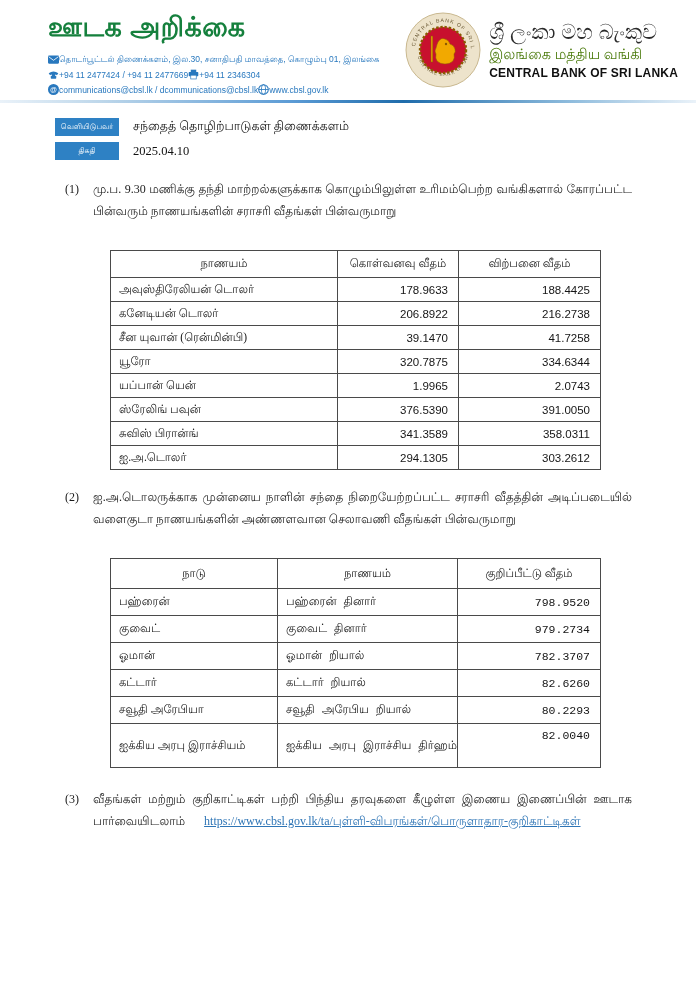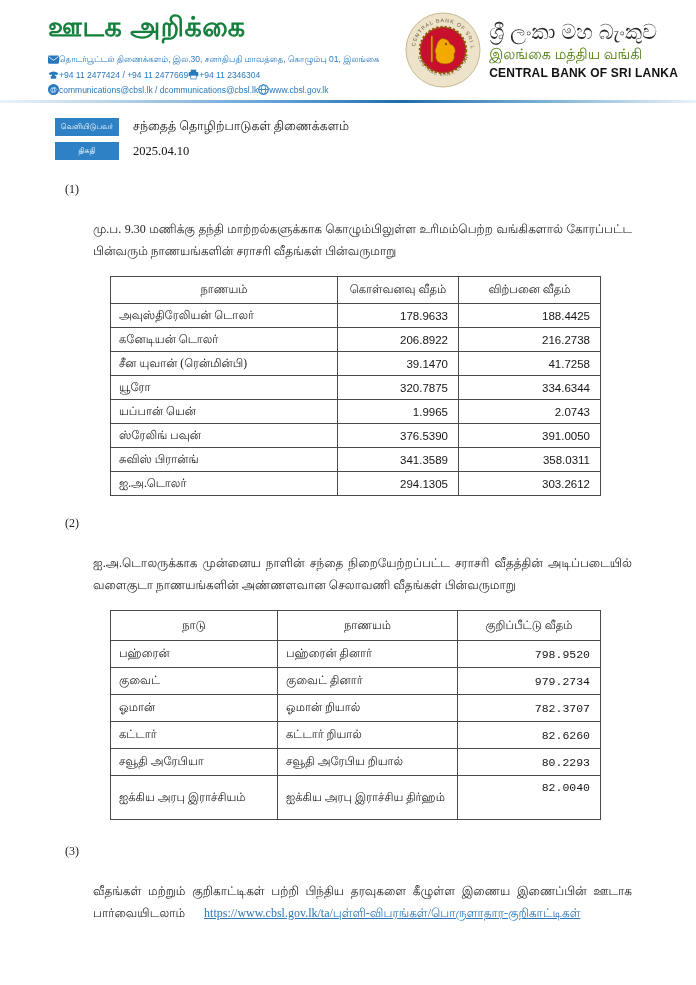--- a/index.html
+++ b/index.html
@@ -36,41 +36,41 @@
   .meta-row { display:flex; align-items:center; margin-bottom:6px; }
   .meta-label {
     width:64px; background:#2e81c4; color:#ffffff; text-align:center;
     font-family:"Liberation Sans","DejaVu Sans",sans-serif; font-size:7.5px;
     padding:4px 2px; flex:none;
   }
   .meta-value { margin-left:14px; font-size:12.5px; color:#111; }
   
   .para { display:flex; margin:0 64px 0 65px; font-size:12px; line-height:22px; }
   .para .num { width:28px; flex:none; }
-  .para .ptext { flex:1; text-align:justify;margin-top:40px; }
+  .para .ptext { flex:1; text-align:justify; }
   .p1 { margin-top:18px; }
   .p2 { margin-top:16px; }
   .p3 { margin-top:20px; }
   a.doc-link { color:#2e75b6; text-decoration:underline;padding-left:16px; }
   
-  table { border-collapse:collapse; margin-left:110px; margin-top:14px; table-layout:fixed; }
+  table { border-collapse:collapse; margin-left:110px; margin-top:28px; table-layout:fixed; }
   th, td { border:1px solid #4a4a4a; font-weight:normal; font-size:11.5px; color:#151515; }
   th { text-align:center; }
   td:first-child { padding-left:8px; }
   #table1 col.c1 { width:227px; } #table1 col.c2 { width:121px; } #table1 col.c3 { width:142px; }
   #table1 th { height:27px; }
   #table1 td { height:24px; }
   #table1 td:nth-child(2), #table1 td:nth-child(3) {
     text-align:right; padding-right:10px;
     font-family:"Liberation Sans","DejaVu Sans",sans-serif;
   }
   #table2 col.c1 { width:167px; } #table2 col.c2 { width:180px; } #table2 col.c3 { width:143px; }
   #table2 th { height:30px; }
   #table2 td { height:27px; }
-  #table2 td:nth-child(2) { padding-left:8px; }
+  #table2 td:nth-child(2) { padding-left:8px;font-family:Liberation Mono, monospace; }
   #table2 td:nth-child(3) {
     text-align:right; padding-right:10px;
     font-family:Liberation Mono, monospace;
   }
   #table2 tr:last-child td { height:44px; }
   #table2 tr:last-child td:nth-child(3) { vertical-align:top; padding-top:5px; }
 </style>
 </head>
 <body>
 

